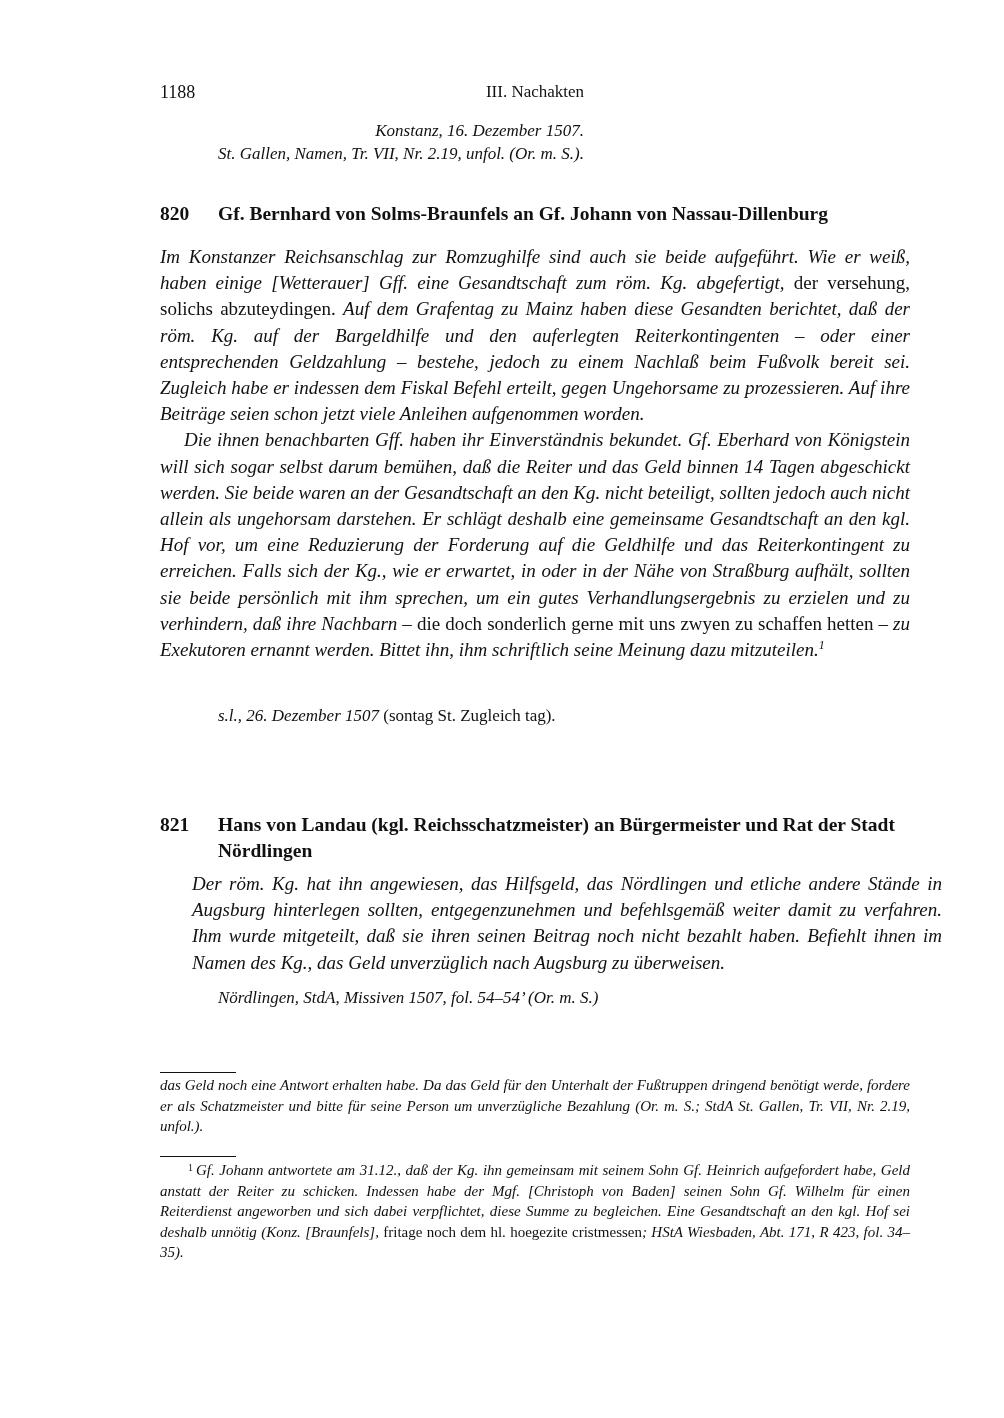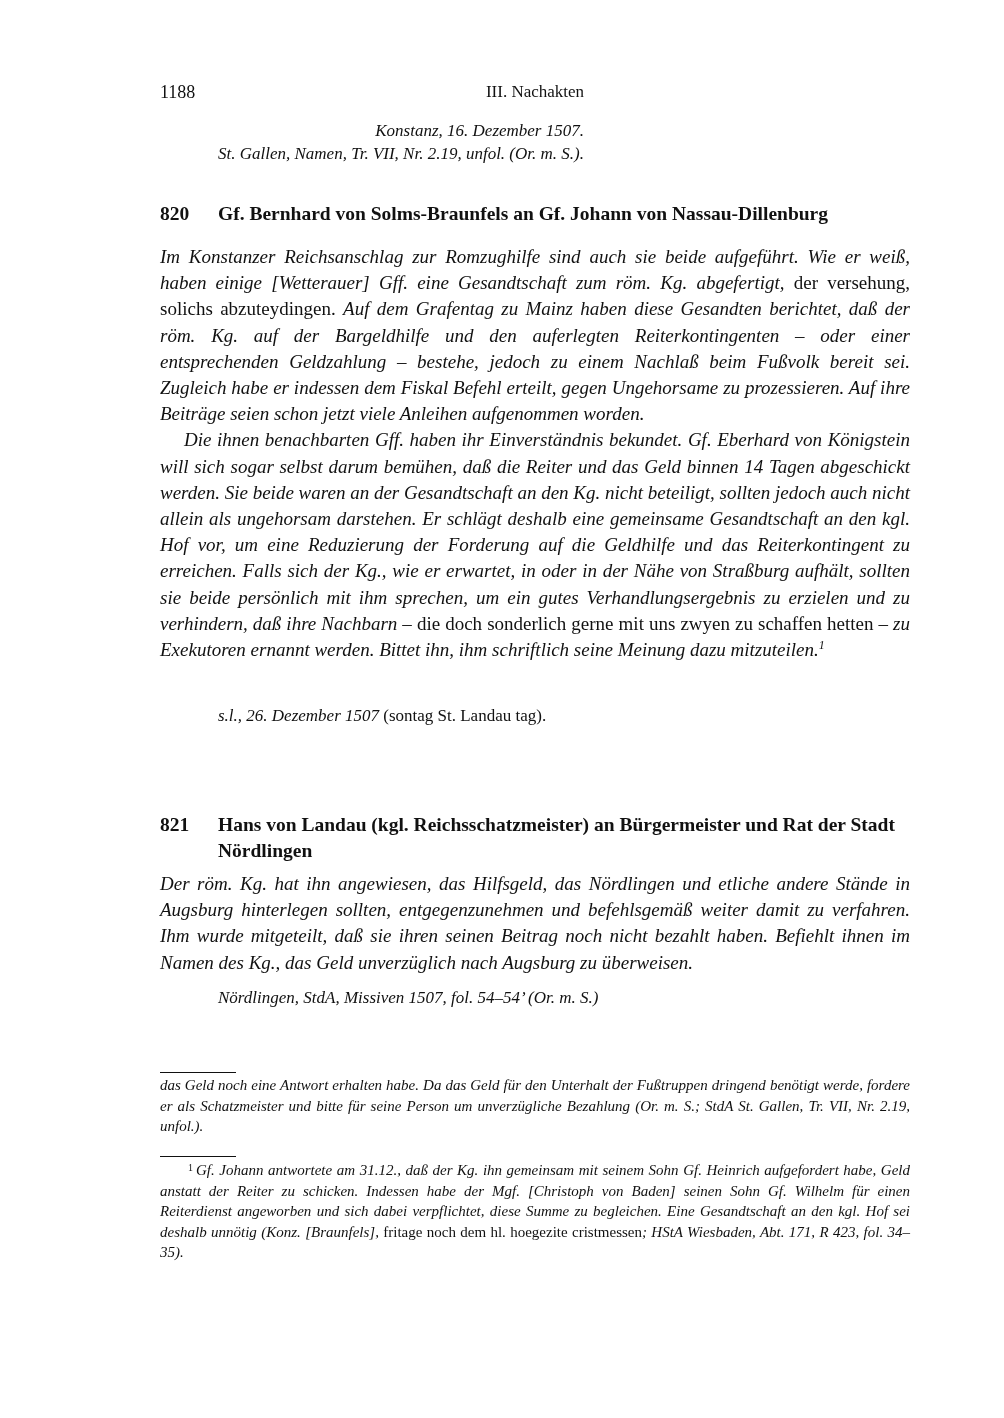--- a/index.html
+++ b/index.html
@@ -50,29 +50,29 @@
     <span class="num">820</span>
     <span class="title">Gf. Bernhard von Solms-Braunfels an Gf. Johann von Nassau-Dillenburg</span>
   </div>
 
   <div class="regest" style="top:244px;">
     <p><span>Im Konstanzer Reichsanschlag zur Romzughilfe sind auch sie beide aufgeführt. Wie er weiß, haben einige [Wetterauer] Gff. eine Gesandtschaft zum röm. Kg. abgefertigt,</span><span class="up"> der versehung, solichs abzuteydingen. </span><span>Auf dem Grafentag zu Mainz haben diese Gesandten berichtet, daß der röm. Kg. auf der Bargeldhilfe und den auferlegten Reiterkontingenten – oder einer entsprechenden Geldzahlung – bestehe, jedoch zu einem Nachlaß beim Fußvolk bereit sei. Zugleich habe er indessen dem Fiskal Befehl erteilt, gegen Ungehorsame zu prozessieren. Auf ihre Beiträge seien schon jetzt viele Anleihen aufgenommen worden.</span></p>
     <p class="indent"><span>Die ihnen benachbarten Gff. haben ihr Einverständnis bekundet. Gf. Eberhard von Königstein will sich sogar selbst darum bemühen, daß die Reiter und das Geld binnen 14 Tagen abgeschickt werden. Sie beide waren an der Gesandtschaft an den Kg. nicht beteiligt, sollten jedoch auch nicht allein als ungehorsam darstehen. Er schlägt deshalb eine gemeinsame Gesandtschaft an den kgl. Hof vor, um eine Reduzierung der Forderung auf die Geldhilfe und das Reiterkontingent zu erreichen. Falls sich der Kg., wie er erwartet, in oder in der Nähe von Straßburg aufhält, sollten sie beide persönlich mit ihm sprechen, um ein gutes Verhandlungsergebnis zu erzielen und zu verhindern, daß ihre Nachbarn</span><span class="up"> – die doch sonderlich gerne mit uns zwyen zu schaffen hetten – </span><span>zu Exekutoren ernannt werden. Bittet ihn, ihm schriftlich seine Meinung dazu mitzuteilen.</span><sup>1</sup></p>
   </div>
 
   <div class="dating" style="top:704px; width:692px; text-align:left;">
-    <div><span>s.l., 26. Dezember 1507</span><span class="up"> (sontag St. Landau tag).</span></div>
+    <div><span>s.l., 26. Dezember 1507</span><span class="up"> (sontag St. Zugleich tag).</span></div>
   </div>
 
   <div class="doc-heading" style="top:812px;">
     <span class="num">821</span>
     <span class="title">Hans von Landau (kgl. Reichsschatzmeister) an Bürgermeister und Rat der Stadt Nördlingen</span>
   </div>
 
-  <div class="regest" style="top:871px;">
+  <div class="regest" style="top:871px;margin-left:32px;">
     <p>Der röm. Kg. hat ihn angewiesen, das Hilfsgeld, das Nördlingen und etliche andere Stände in Augsburg hinterlegen sollten, entgegenzunehmen und befehlsgemäß weiter damit zu verfahren. Ihm wurde mitgeteilt, daß sie ihren seinen Beitrag noch nicht bezahlt haben. Befiehlt ihnen im Namen des Kg., das Geld unverzüglich nach Augsburg zu überweisen.</p>
   </div>
 
   <div class="dating" style="top:986px;">
     <div>Nördlingen, StdA, Missiven 1507, fol. 54–54’ (Or. m. S.)</div>
   </div>
 
   <div class="fn-rule" style="top:1072px;"></div>
   <div class="footnote" style="top:1075px;">das Geld noch eine Antwort erhalten habe. Da das Geld für den Unterhalt der Fußtruppen dringend benötigt werde, fordere er als Schatzmeister und bitte für seine Person um unverzügliche Bezahlung (Or. m. S.; StdA St. Gallen, Tr. VII, Nr. 2.19, unfol.).</div>
 

